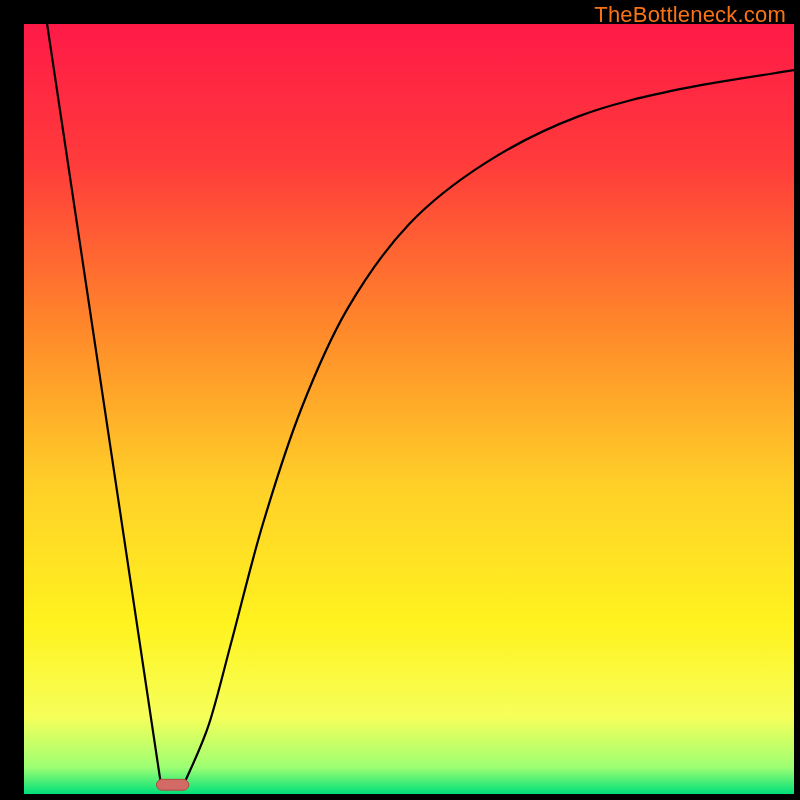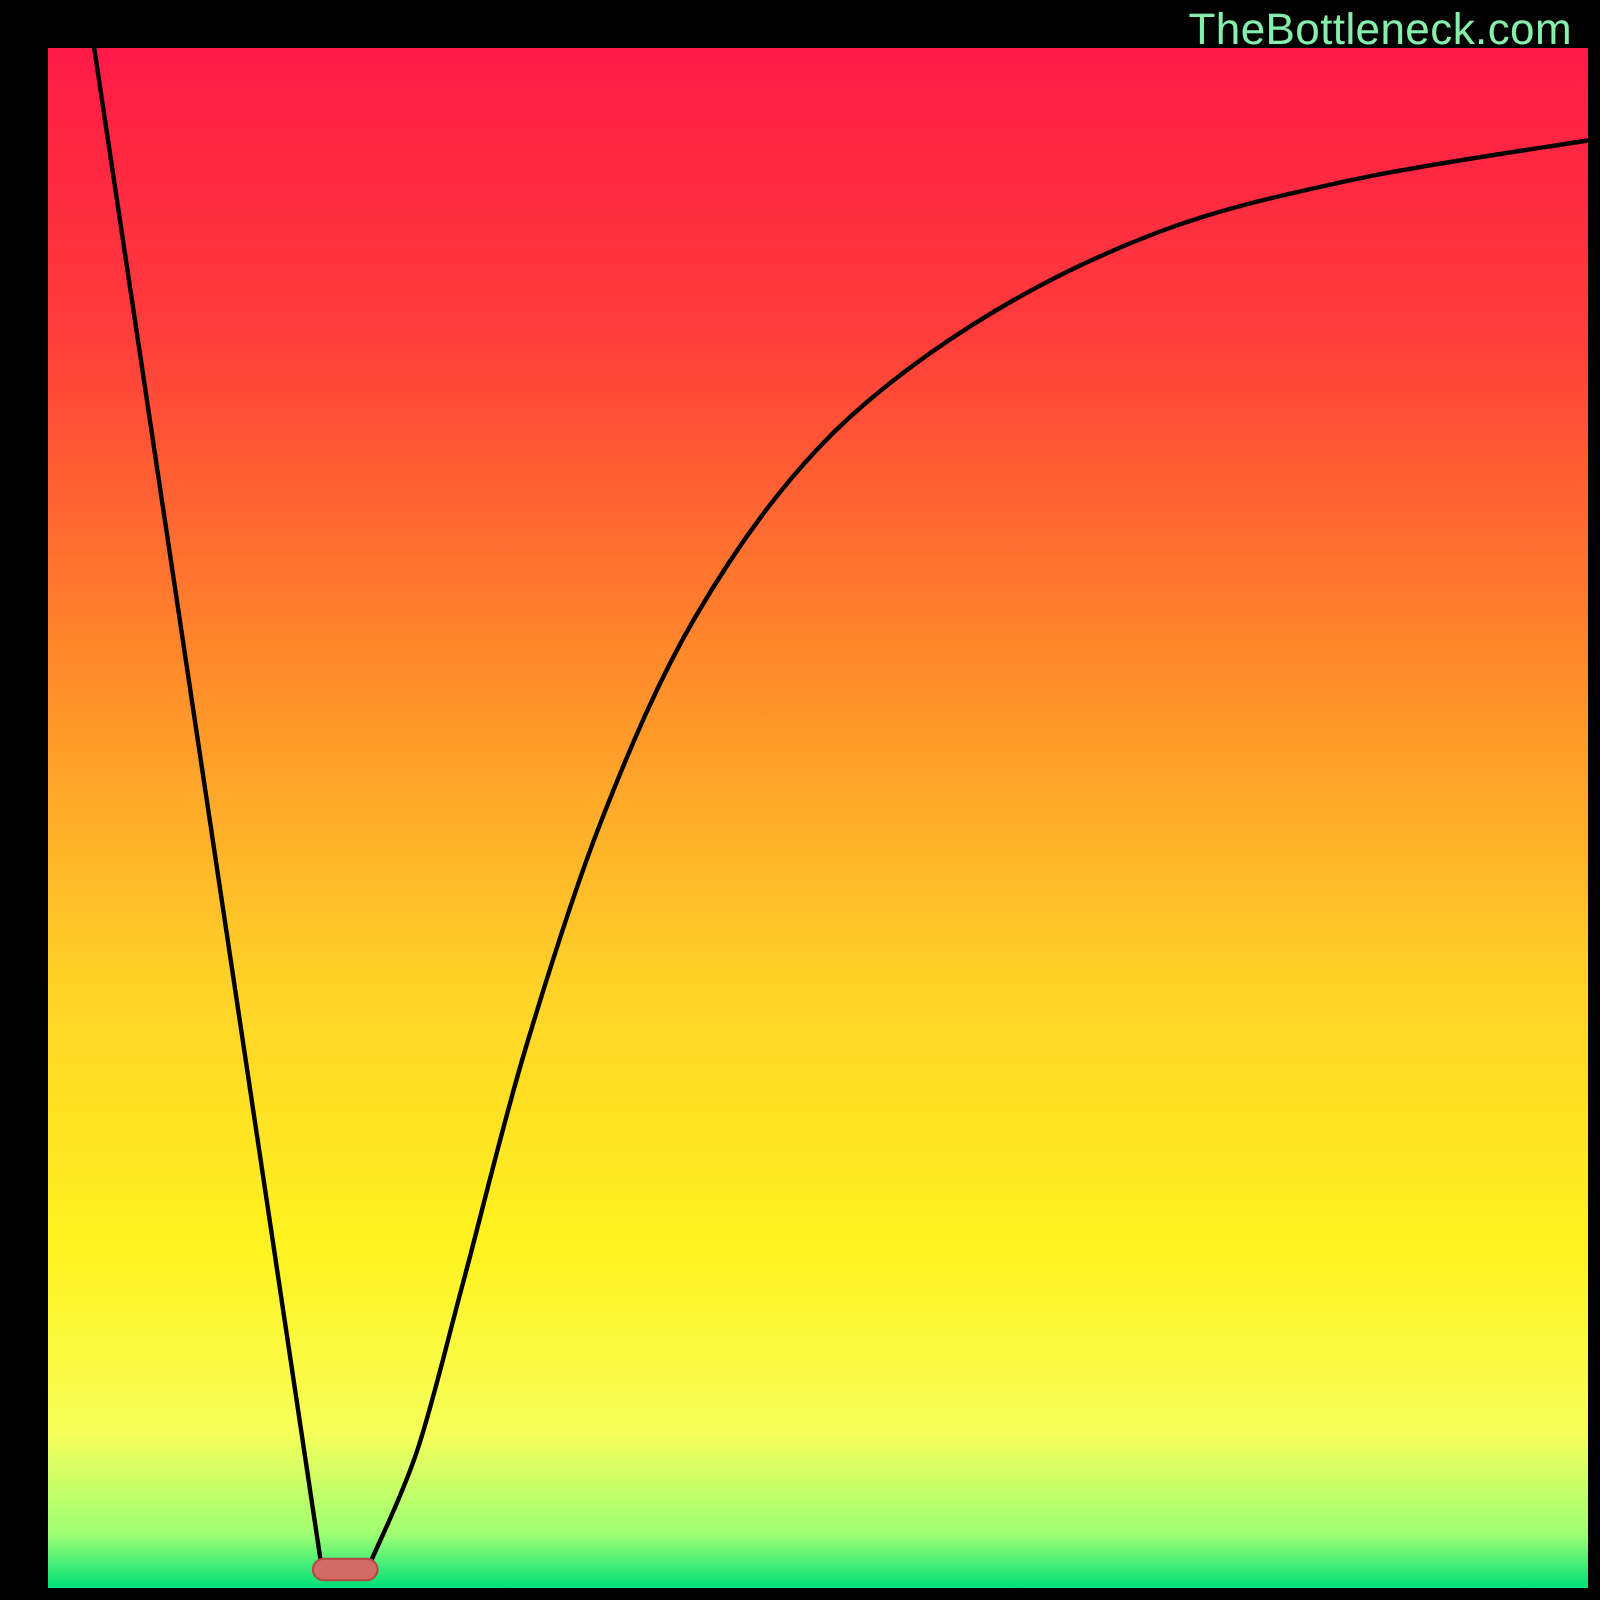--- a/index.html
+++ b/index.html
@@ -14,21 +14,21 @@
   .frame {
     position: relative;
     width: 800px;
     height: 800px;
     background: #000;
   }
   .watermark {
     position: absolute;
     top: 2px;
     right: 14px;
-    color: #86efac;
+    color: #f97316;
     font-size: 22px;
     font-weight: 500;
     letter-spacing: 0.2px;
     z-index: 50;
   }
   .plot-area {
     position: absolute;
     left: 24px;
     top: 24px;
     width: 770px;

